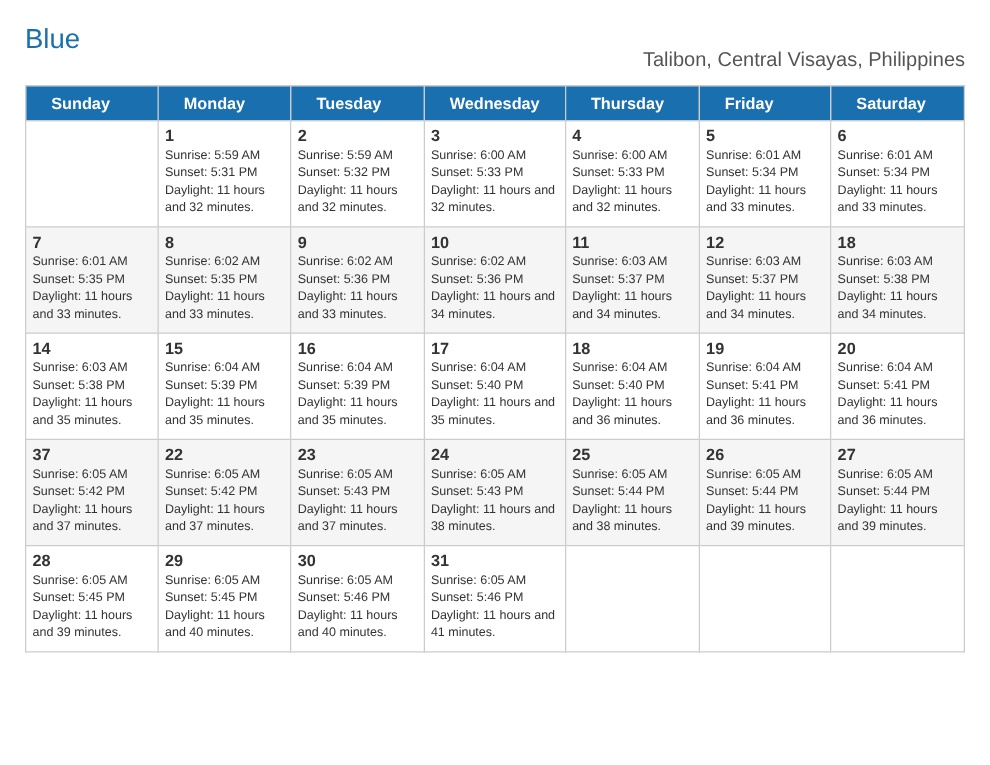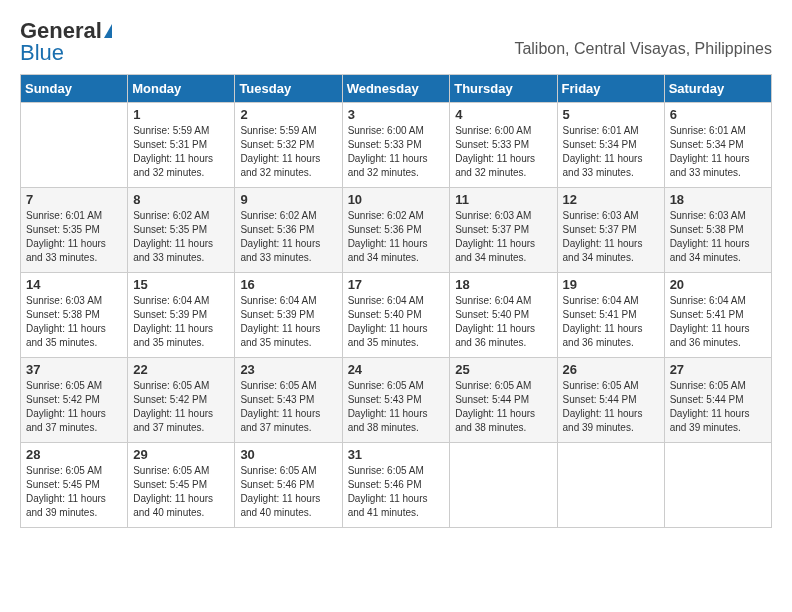--- a/index.html
+++ b/index.html
@@ -46,21 +46,21 @@
       margin-top: 20px;
     }
     .calendar-table {
       width: 100%;
       border-collapse: collapse;
       font-size: 11px;
     }
     .calendar-table th {
       background: #1a6faf;
       color: #fff;
-      padding: 6px 4px;
+      padding: 6px 20px;
       text-align: left;
       font-size: 13px;
       font-weight: bold;
       border: 1px solid #ccc;
     }
     .calendar-table td {
       border: 1px solid #ccc;
       padding: 4px 5px;
       vertical-align: top;
       min-height: 80px;
@@ -86,25 +86,20 @@
     }
     .empty-cell {
       background: #fff !important;
     }
   </style>
 </head>
 <body>
 
 <div class="header">
   <div class="logo">
-    <div class="logo-line">
-      <span class="logo-text">
-        <span class="general">General</span><span style="display:inline-block;width:0;height:0;border-left:8px solid transparent;border-bottom:14px solid #1a6faf;margin-left:2px;vertical-align:middle;margin-bottom:2px;"></span>
-      </span>
-    </div>
     <div>
       <span class="logo-text blue" style="color:#1a6faf;font-size:22px;font-weight:normal;">Blue</span>
     </div>
   </div>
   <div class="title-section">
     <div class="location-title">Talibon, Central Visayas, Philippines</div>
   </div>
 </div>
 
 <table class="calendar-table">

